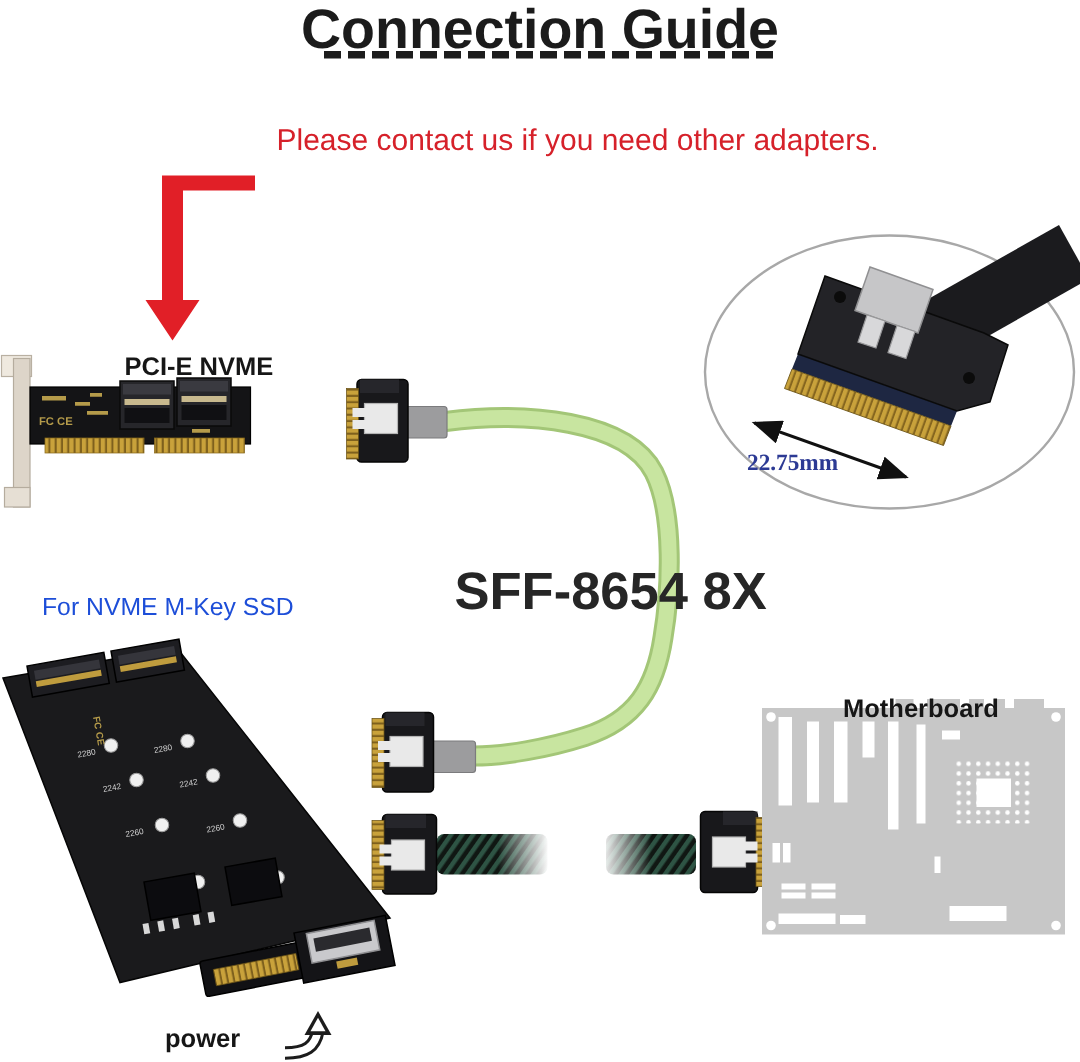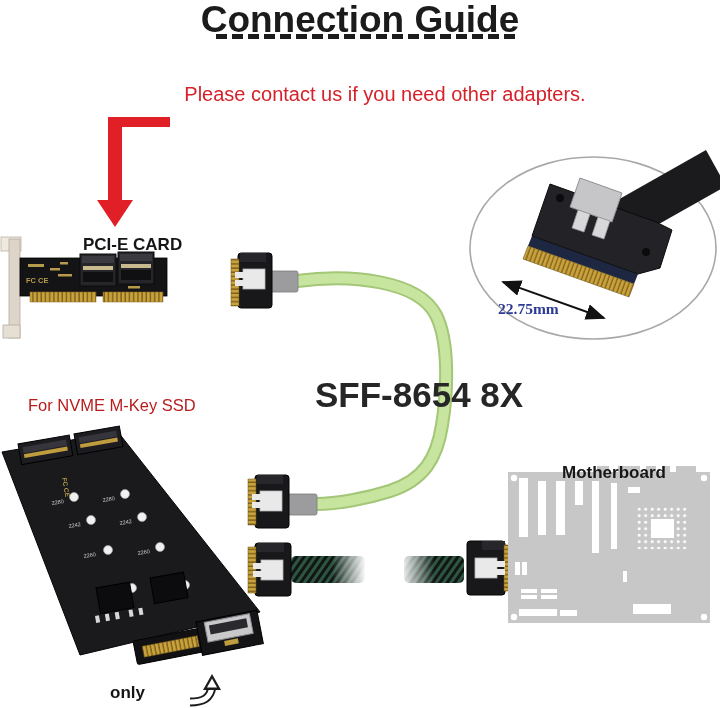--- a/index.html
+++ b/index.html
@@ -6,23 +6,23 @@
   #canvas{position:relative;width:720px;height:708px;background:#fff;overflow:hidden;
           font-family:"Liberation Sans", sans-serif;}
   .abs{position:absolute;}
   .title{left:0;right:0;top:1px;text-align:center;font-size:37px;font-weight:bold;
          color:#1b1b1b;letter-spacing:0px;line-height:38px;}
   .title-dashes{left:216px;top:34px;width:301px;height:5px;
       background:repeating-linear-gradient(90deg,#1c1c1c 0 11px,transparent 11px 16px);}
   .notice{left:65px;top:82px;width:640px;text-align:center;color:#d6212a;
           font-size:20px;line-height:24px;font-weight:500;}
   .lbl-bold{font-weight:bold;color:#161616;font-size:17px;line-height:18px;white-space:nowrap;}
-  .lbl-reg{font-weight:normal;color:#b91c1c;font-size:16.5px;line-height:18px;white-space:nowrap;}
+  .lbl-reg{font-weight:normal;color:#1d4ed8;font-size:16.5px;line-height:18px;white-space:nowrap;}
   .sff-label{left:303px;top:377px;font-size:35px;font-weight:bold;color:#262626;
-             line-height:36px;white-space:nowrap;margin-left:12px;}
+             line-height:36px;white-space:nowrap;}
   .dim-label{left:498px;top:300px;font-size:15.5px;font-weight:600;color:#2c3a94;white-space:nowrap;font-family:Liberation Serif, serif;}
   svg{display:block;}
 </style>
 </head>
 <body>
 
 <div id="canvas">
 
   <svg class="abs" width="720" height="708" viewBox="0 0 720 708" style="left:0;top:0;">
     <defs>
@@ -262,24 +262,24 @@
     </g>
   </svg>
 
   <div class="abs title">Connection Guide</div>
   <div class="abs title-dashes"></div>
 
   <div class="abs notice">
     <div>Please contact us if you need other adapters.</div>
   </div>
 
-  <div class="abs lbl-bold" style="left:83px;top:236px;">PCI-E CARD</div>
+  <div class="abs lbl-bold" style="left:83px;top:236px;">PCI-E NVME</div>
 
   <div class="abs dim-label">22.75mm</div>
 
   <div class="abs sff-label">SFF-8654 8X</div>
 
   <div class="abs lbl-reg" style="left:28px;top:396px;">For NVME M-Key SSD</div>
 
   <div class="abs lbl-bold" style="left:562px;top:464px;">Motherboard</div>
 
-  <div class="abs lbl-bold" style="left:110px;top:684px;">only</div>
+  <div class="abs lbl-bold" style="left:110px;top:684px;">power</div>
 </div>
 
 </body></html>

